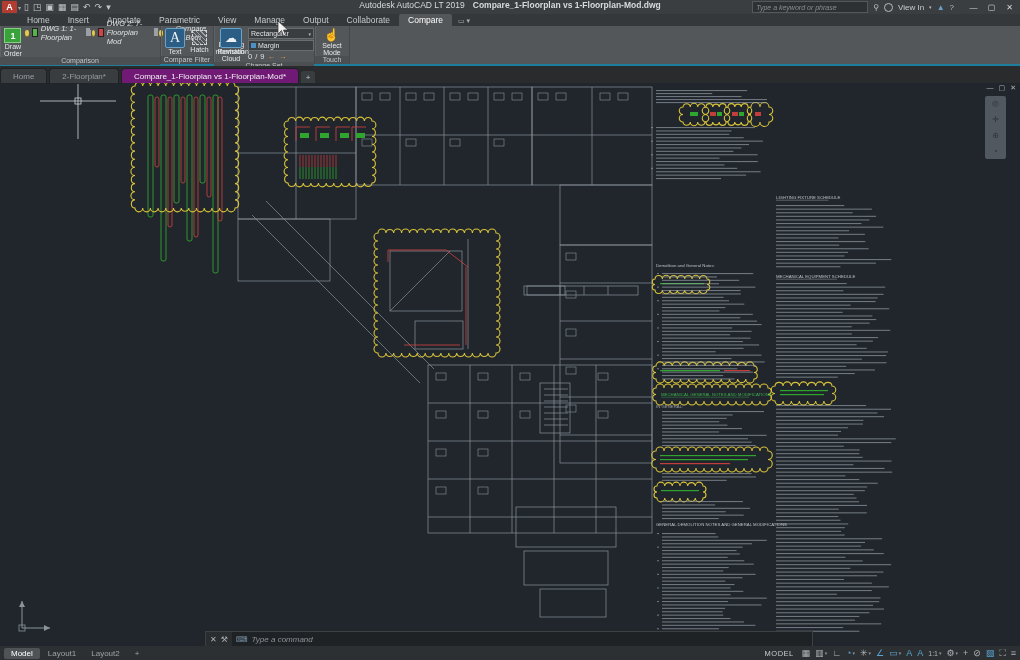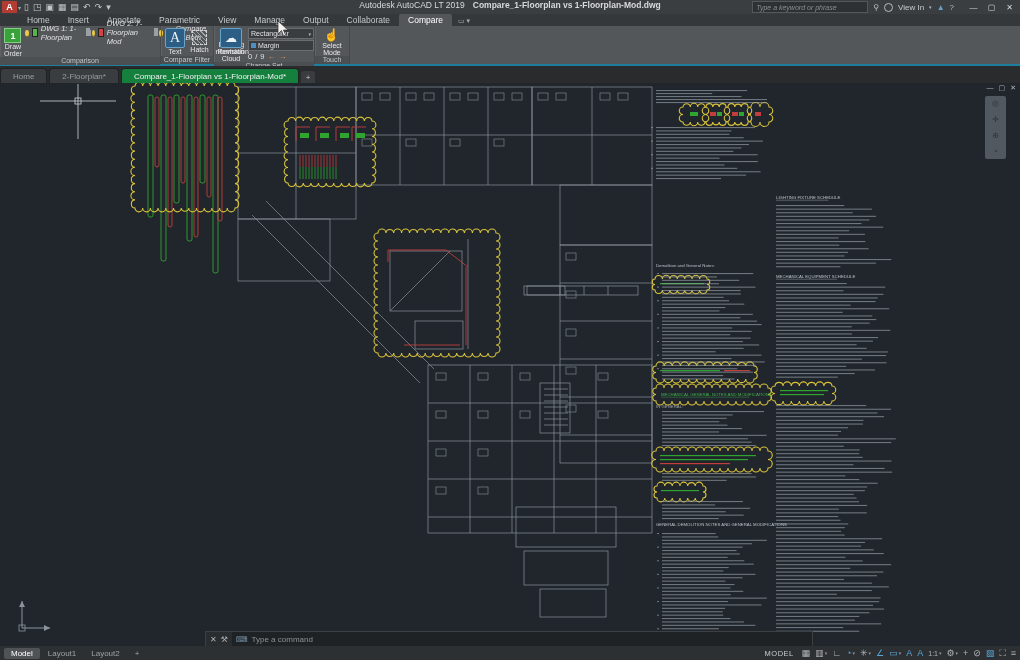--- a/index.html
+++ b/index.html
@@ -62,36 +62,36 @@
   .cs-field .caret{margin-left:auto;font-size:5px;color:#b6babd;}
   .miniblue{width:5px;height:5px;background:#4d8fc0;}
   .cs-nav{display:flex;align-items:center;gap:3px;font-size:7.5px;color:#dfe1e3;height:9px;}
   .arrowbtn{color:#e09a4b;font-size:8px;cursor:pointer;line-height:8px;}
   .handico{font-size:12px;color:#e8eaec;}
   
   .filetabs{position:absolute;left:0;top:66px;width:1020px;height:17px;background:#2a2b2d;
             display:flex;align-items:flex-end;font-size:8px;color:#9a9ea2;}
   .ftab{height:14px;display:flex;align-items:center;padding:0 12px;background:#3a3d40;
         border-radius:4px 4px 0 0;margin-right:2px;border:1px solid #202124;border-bottom:none;cursor:pointer;}
-  .ftab.active{background:#15803d;color:#f0f1f2;}
+  .ftab.active{background:#701a75;color:#f0f1f2;}
   .ftab-plus{width:14px;height:12px;background:#3a3d40;border-radius:3px 3px 0 0;display:flex;
              align-items:center;justify-content:center;color:#c6c9cc;cursor:pointer;}
   
   .canvas{position:absolute;left:0;top:83px;width:1020px;height:563px;background:#20262c;}
   .winctl{position:absolute;right:4px;top:1px;display:flex;gap:5px;color:#aeb3b7;font-size:7px;}
   .navbar{position:absolute;left:985px;top:13px;width:21px;height:63px;border-radius:2px;
           background:rgba(150,158,166,.42);display:flex;flex-direction:column;align-items:center;
           justify-content:space-around;color:#2e3338;font-size:8px;}
   .cmdbar{position:absolute;left:205px;top:548px;width:606px;height:14px;background:#1e2225;
           border:1px solid #3c4043;display:flex;align-items:center;}
   .cmd-grip{width:26px;height:100%;background:#2a2d30;display:flex;align-items:center;
             justify-content:center;gap:4px;color:#aeb3b7;font-size:8px;}
   .cmd-field{flex:1;height:100%;display:flex;align-items:center;gap:4px;padding:0 4px;
              color:#8d9298;font-size:8px;}
-  .cmd-field .ph{}
+  .cmd-field .ph{font-style:italic;}
   .cmd-kbd{color:#7d98ad;font-size:8px;}
   
   .statusbar{position:absolute;left:0;top:646px;width:1020px;height:14px;background:#2d3033;
              display:flex;align-items:center;font-size:8px;color:#9ea2a5;}
   .ltab{padding:1px 7px;margin-right:1px;cursor:pointer;}
   .ltab.active{background:#4f5356;color:#fff;border-radius:2px;}
   .sb-right{margin-left:auto;display:flex;align-items:center;gap:5px;padding-right:4px;}
   .sbicon{display:flex;align-items:center;font-size:9px;color:#b0b4b8;cursor:pointer;}
   .sbicon.active{color:#58a6d6;}
   .sbicon .dd{font-size:5px;margin-left:1px;color:#8d9196;}

